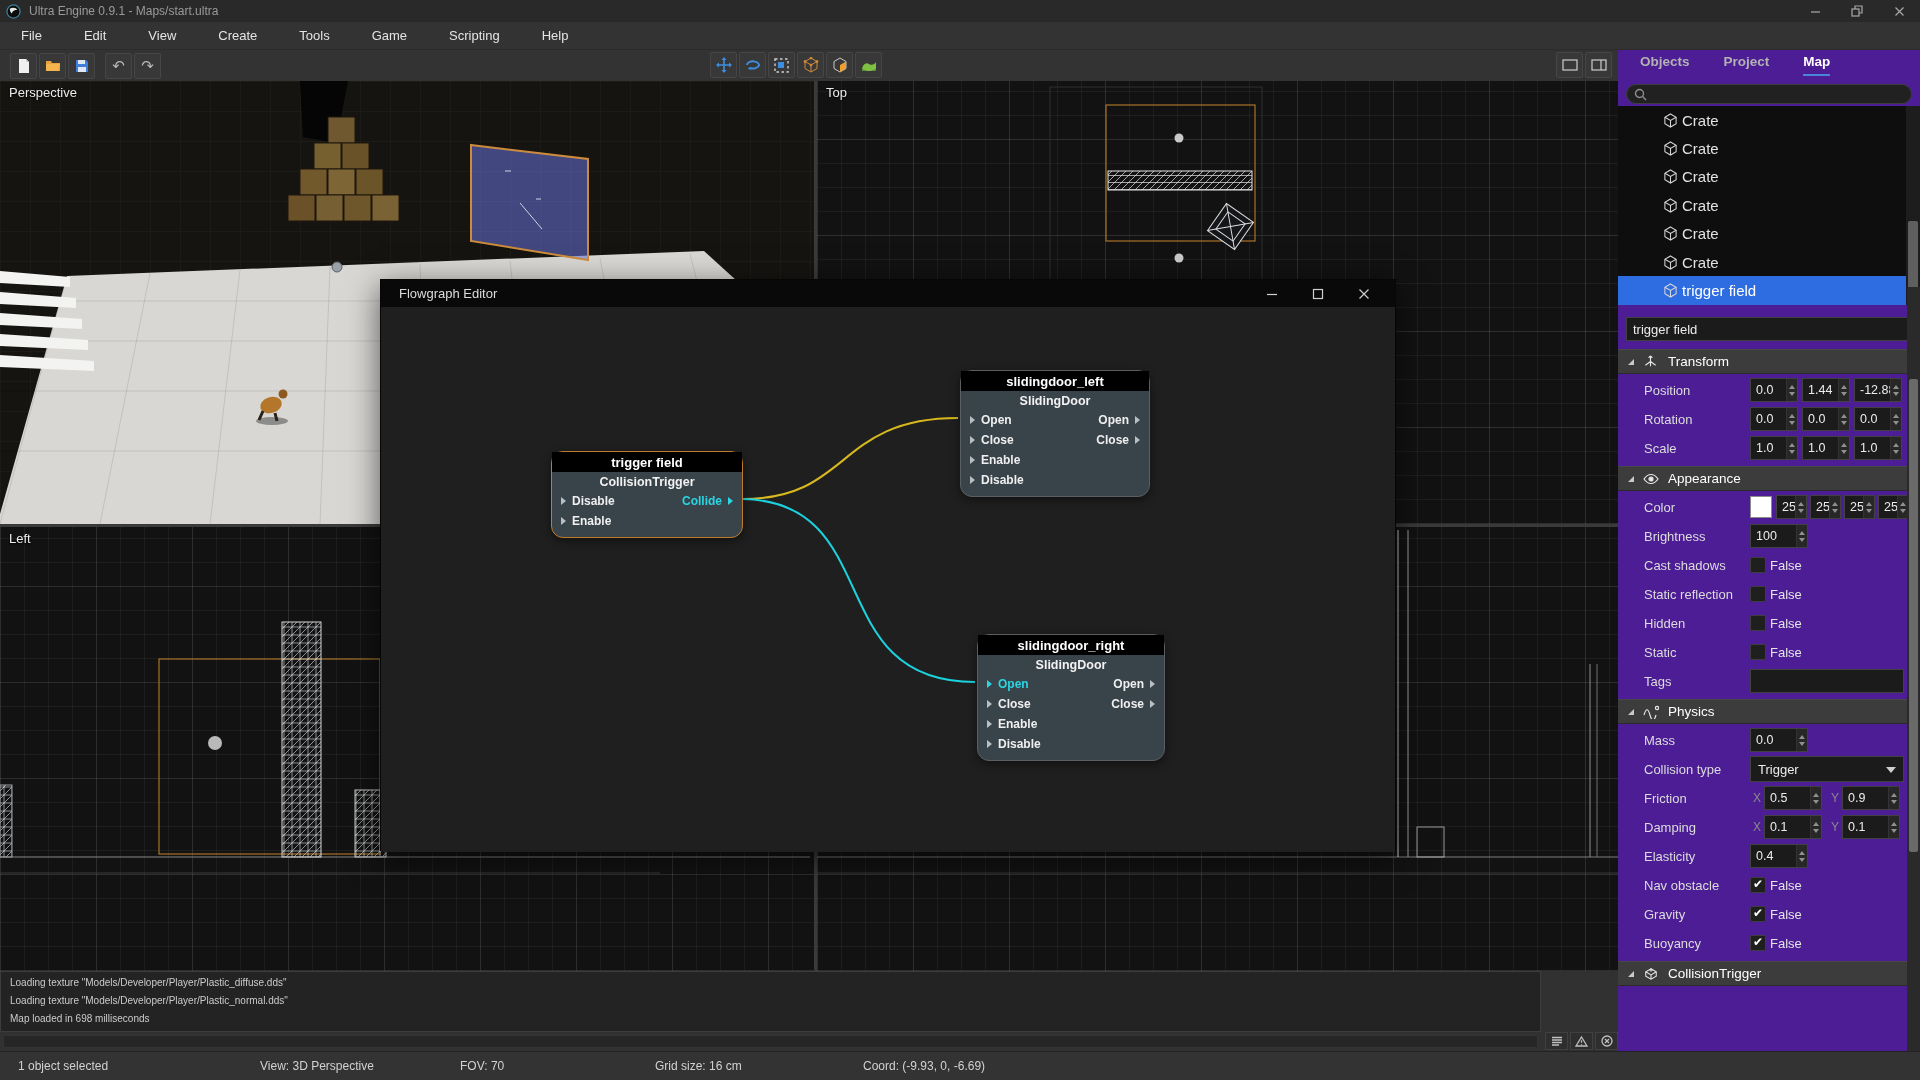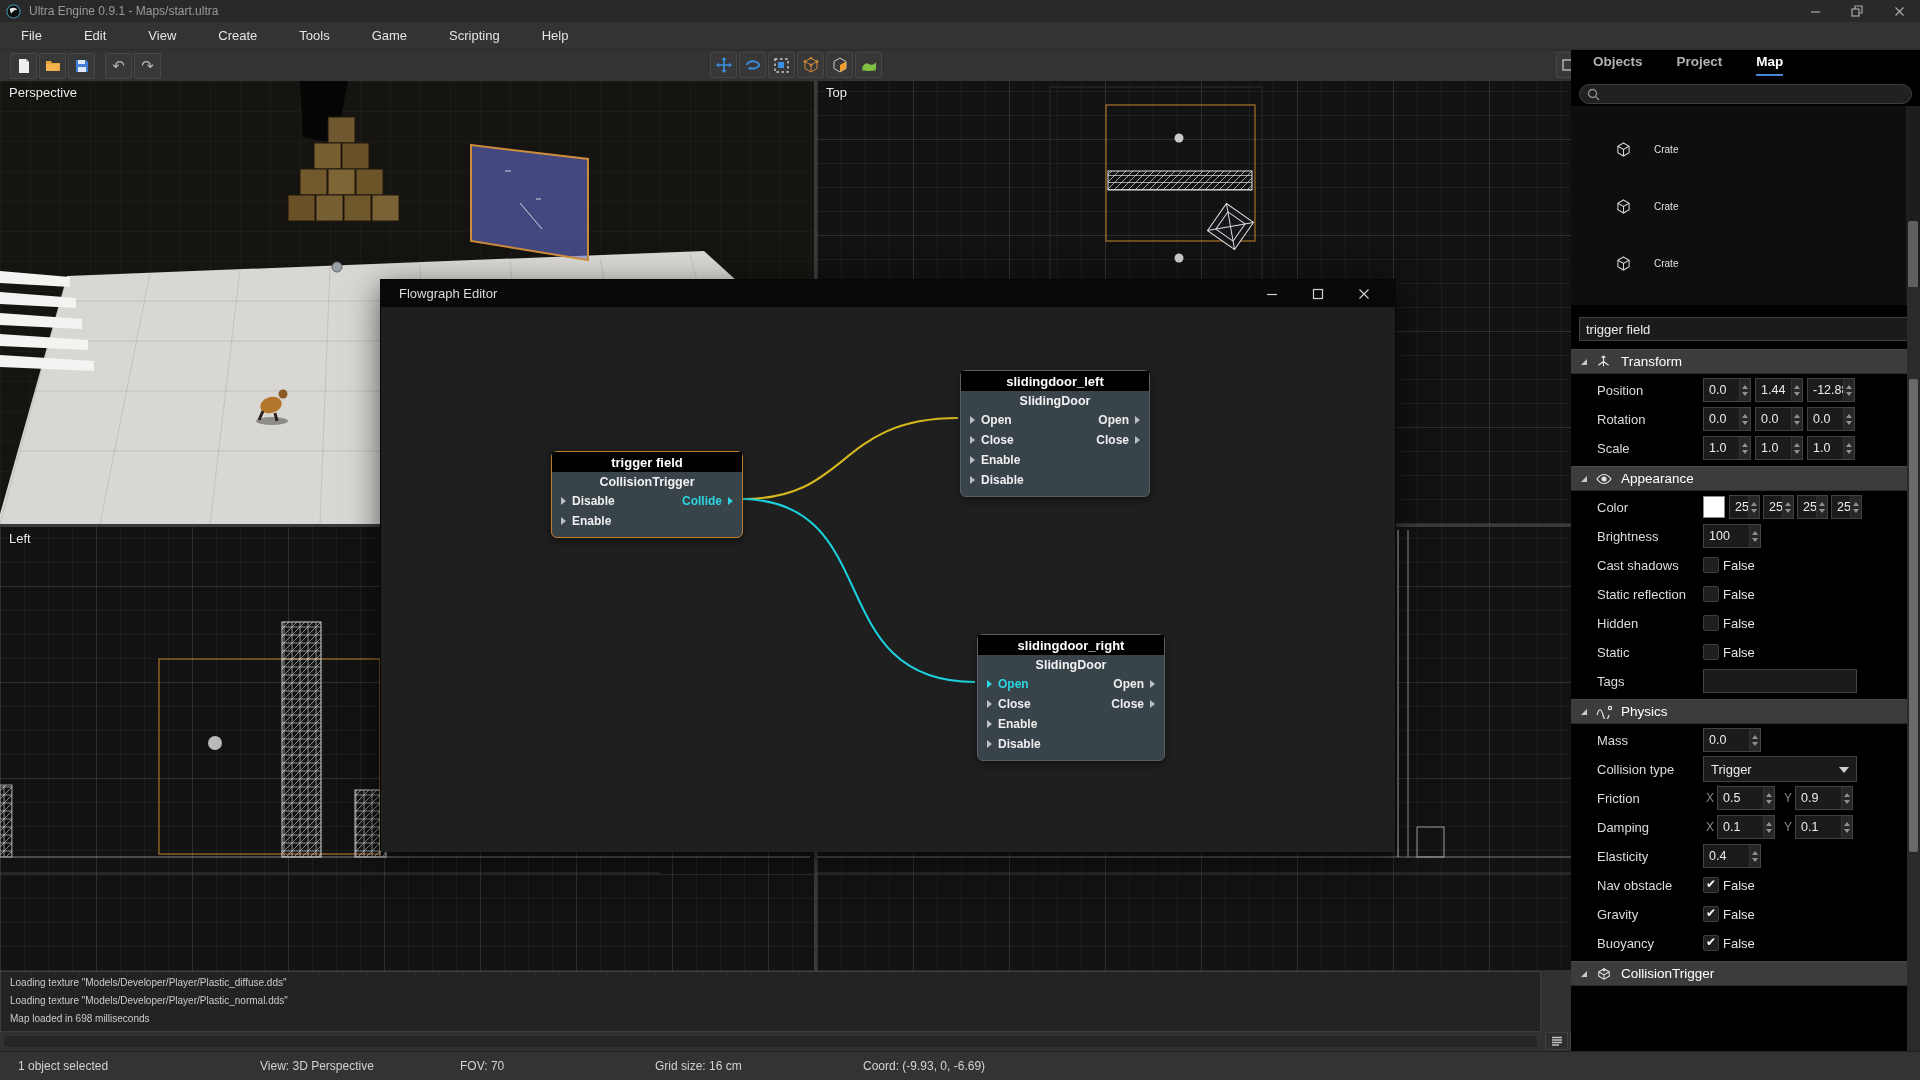--- a/index.html
+++ b/index.html
@@ -51,28 +51,28 @@
   .hscroll { flex:1; height:13px; margin:0 3px; background:#262626; border:1px solid #343434; border-radius:2px; }
   .console-btns { position:absolute; left:1545px; top:61px; display:flex; gap:2px; }
   .cbtn { width:23px; height:18px; background:#2e2e2e; border:1px solid #404040; display:flex; align-items:center; justify-content:center; }
   .cbtn svg { stroke:#c0c0c0; fill:none; stroke-width:1.3; }
 
   
   .statusbar { position:absolute; bottom:0; left:0; right:0; height:29px; background:#333; border-top:1px solid #232323; }
   .status-item { position:absolute; top:7px; font-size:12px; color:#d2d2d2; }
 
   
-  .right-panel { position:absolute; top:50px; right:0; width:349px; bottom:29px; background:#000000; }
+  .right-panel { position:absolute; top:50px; right:0; width:302px; bottom:29px; background:#4c1d95; }
   .tabs { height:31px; display:flex; align-items:flex-start; padding:4px 0 0 22px; gap:34px; }
   .tab { font-size:13.5px; font-weight:bold; color:#b2b2b2; padding-bottom:5px; }
   .tab.active { color:#fff; border-bottom:2px solid #4a86d8; }
   .searchbox { margin:3px 8px 2px 8px; height:20px; background:#212121; border:1px solid #3e3e3e; border-radius:10px; display:flex; align-items:center; padding-left:7px; }
   .searchbox svg { stroke:#8e8e8e; fill:none; stroke-width:1.4; }
   .objlist { position:relative; margin:2px 0 0 0; height:199px; background:#0e0e0e; overflow:hidden; }
-  .obj-item { height:28.4px; display:flex; align-items:center; padding-left:45px; gap:23px; color:#e2e2e2; font-size:10px;margin-top:29px; }
+  .obj-item { height:28.4px; display:flex; align-items:center; padding-left:45px; gap:4px; color:#e2e2e2; font-size:15px; }
   .obj-item svg { stroke:#d5d5d5; fill:none; stroke-width:1.1; flex:0 0 auto; }
   .obj-item.selected { background:#2e6ce2; color:#fff; }
   .list-scroll { position:absolute; right:0; top:0; bottom:0; width:14px; background:#1d1d1d; }
   .list-thumb { position:absolute; left:2px; right:2px; top:58%; height:42%; background:#5f5f5f; border-radius:2px; }
   .name-field { margin:12px 8px 8px 8px; height:24px; background:#1b1b1b; border:1px solid #404040; display:flex; align-items:center; padding-left:6px; font-size:13px; color:#ececec; }
 
   .section-head { height:25px; background:#3c3c3c; border-top:1px solid #474747; border-bottom:1px solid #2b2b2b; display:flex; align-items:center; margin-top:5px; }
   .collapse { width:0; height:0; border-bottom:6px solid #c9c9c9; border-left:6px solid transparent; margin:0 8px 0 10px; }
   .sec-icon { width:17px; display:flex; justify-content:center; margin-right:9px; }
   .sec-icon svg { stroke:#e6e6e6; fill:none; stroke-width:1.2; }
@@ -100,21 +100,21 @@
   
   .fg-window { position:absolute; left:380px; top:279px; width:1016px; height:572px; background:#1e1e1e; border:1px solid #060606; box-shadow:0 8px 30px rgba(0,0,0,.6); z-index:10; }
   .fg-titlebar { height:27px; background:#090909; display:flex; align-items:center; }
   .fg-title { margin-left:18px; font-size:13px; color:#dcdcdc; }
   .fg-controls { margin-left:auto; display:flex; margin-right:8px; }
   .fg-btn { width:46px; height:27px; display:flex; align-items:center; justify-content:center; }
   .fg-btn svg { stroke:#cfcfcf; fill:none; stroke-width:1.2; }
   .fg-body { position:relative; height:545px; background:#1f1f1f; overflow:hidden; }
   .wires { position:absolute; inset:0; pointer-events:none; }
 
-  .fg-node { position:absolute; background:#39434a; border:1px solid #5a5f63; border-radius:6px; box-shadow:0 3px 10px rgba(0,0,0,.45); }
+  .fg-node { position:absolute; background:#39434a; border:1px solid #5a5f63; border-radius:12px; box-shadow:0 3px 10px rgba(0,0,0,.45); }
   .fg-node.selected { border:1px solid #c07c2d; }
   .fg-head { height:20px; background:#000; display:flex; align-items:center; justify-content:center; font-weight:bold; font-size:13px; color:#fff; }
   .fg-type { height:19px; display:flex; align-items:center; justify-content:center; font-weight:bold; font-size:12.5px; color:#f2f2f2; }
   .fg-row { height:20px; display:flex; align-items:center; padding:0 9px; }
   .pin { display:flex; align-items:center; gap:6px; font-weight:bold; font-size:12px; color:#efefef; }
   .pin .arr { width:0; height:0; border-left:5px solid #b9bfc4; border-top:4px solid transparent; border-bottom:4px solid transparent; }
   .pin.out { margin-left:auto; }
   .pin.cyan { color:#2bd5e2; }
   .pin.cyan .arr { border-left-color:#2bd5e2; }
   .fg-node .pad-bottom { height:6px; }

